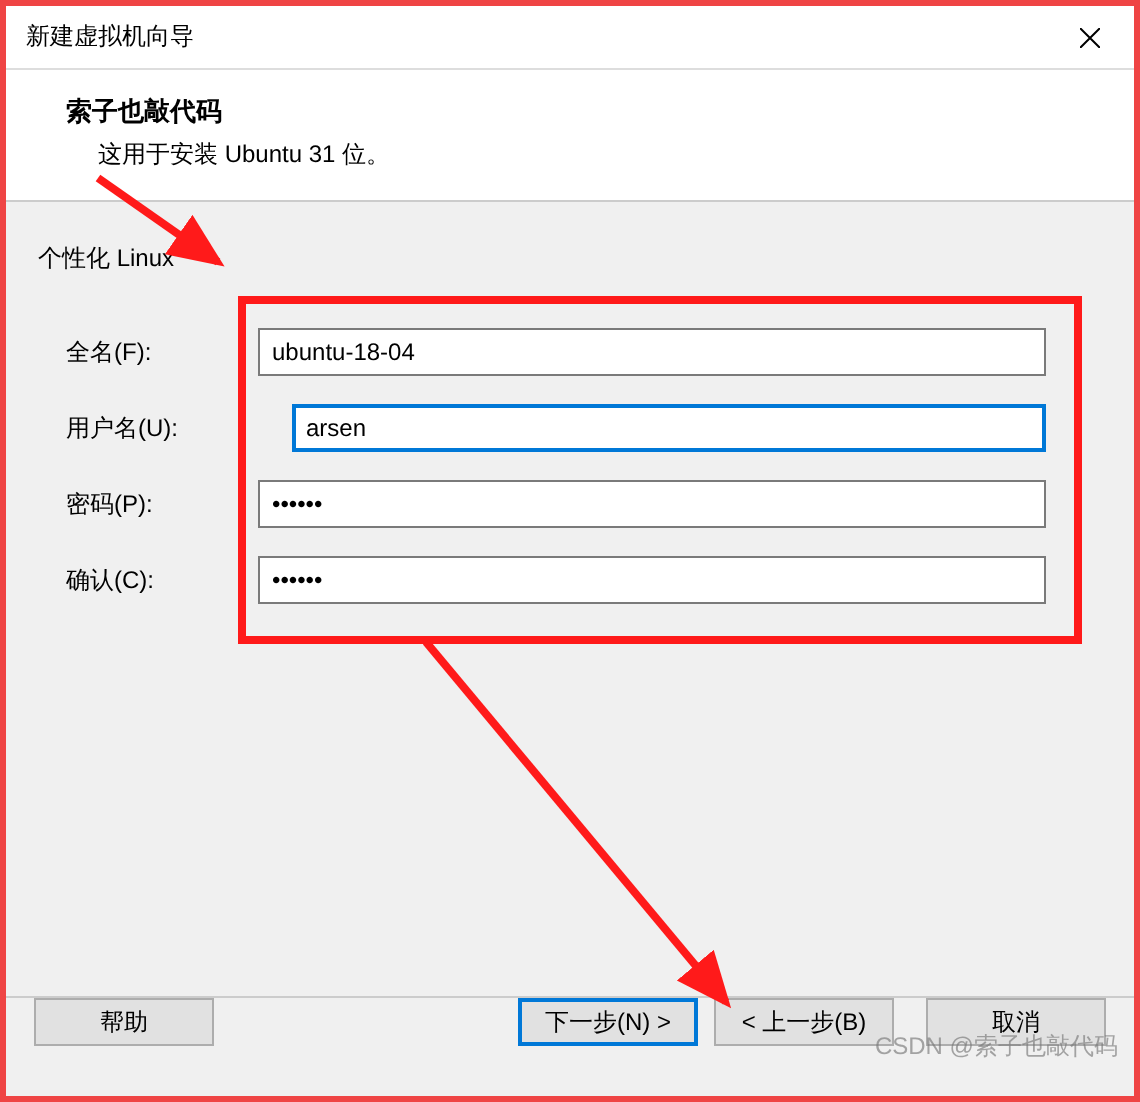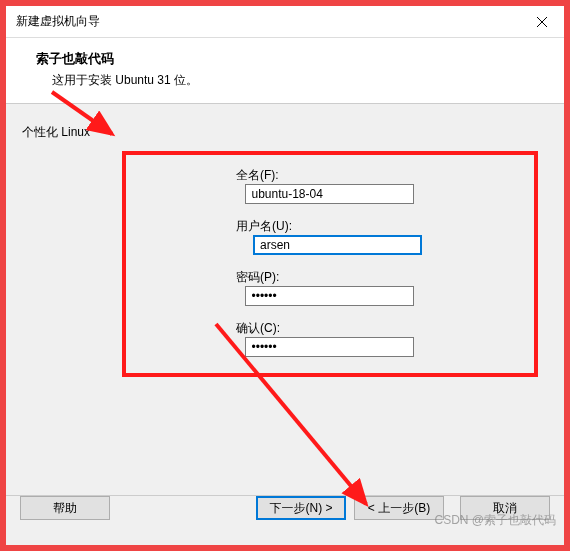--- a/index.html
+++ b/index.html
@@ -10,21 +10,21 @@
     background: #f0f0f0;
     width: 570px;
     height: 551px;
     overflow: hidden;
     position: relative;
   }
   .dialog {
     background: #f0f0f0;
     width: 570px;
     height: 551px;
-    border: 6px solid #ef4444;
+    border: 3px solid #ef4444;
     display: flex;
     flex-direction: column;
     position: relative;
   }
   .titlebar {
     display: flex;
     align-items: center;
     justify-content: space-between;
     height: 32px;
     padding: 0 0 0 10px;
@@ -51,21 +51,21 @@
     position: relative;
   }
   .section-label { font-size: 12px; color: #000; margin-bottom: 10px; }
   .form-area {
     border: 4px solid #ff1a1a;
     padding: 12px 14px 12px 0;
     margin-left: 100px;
     margin-right: 6px;
     position: relative;
   }
-  .row-wrap { position: relative; display:flex; align-items:center; margin-bottom:14px;flex-direction:column; }
+  .row-wrap { position: relative; display:flex; align-items:center; margin-bottom:14px; }
   .row-wrap:last-child { margin-bottom: 4px; }
   .lbl-out {
     width: 84px;
     margin-left: -90px;
     text-align: left;
     font-size: 12px;
     color: #000;
   }
   .fld {
     flex: 1;

